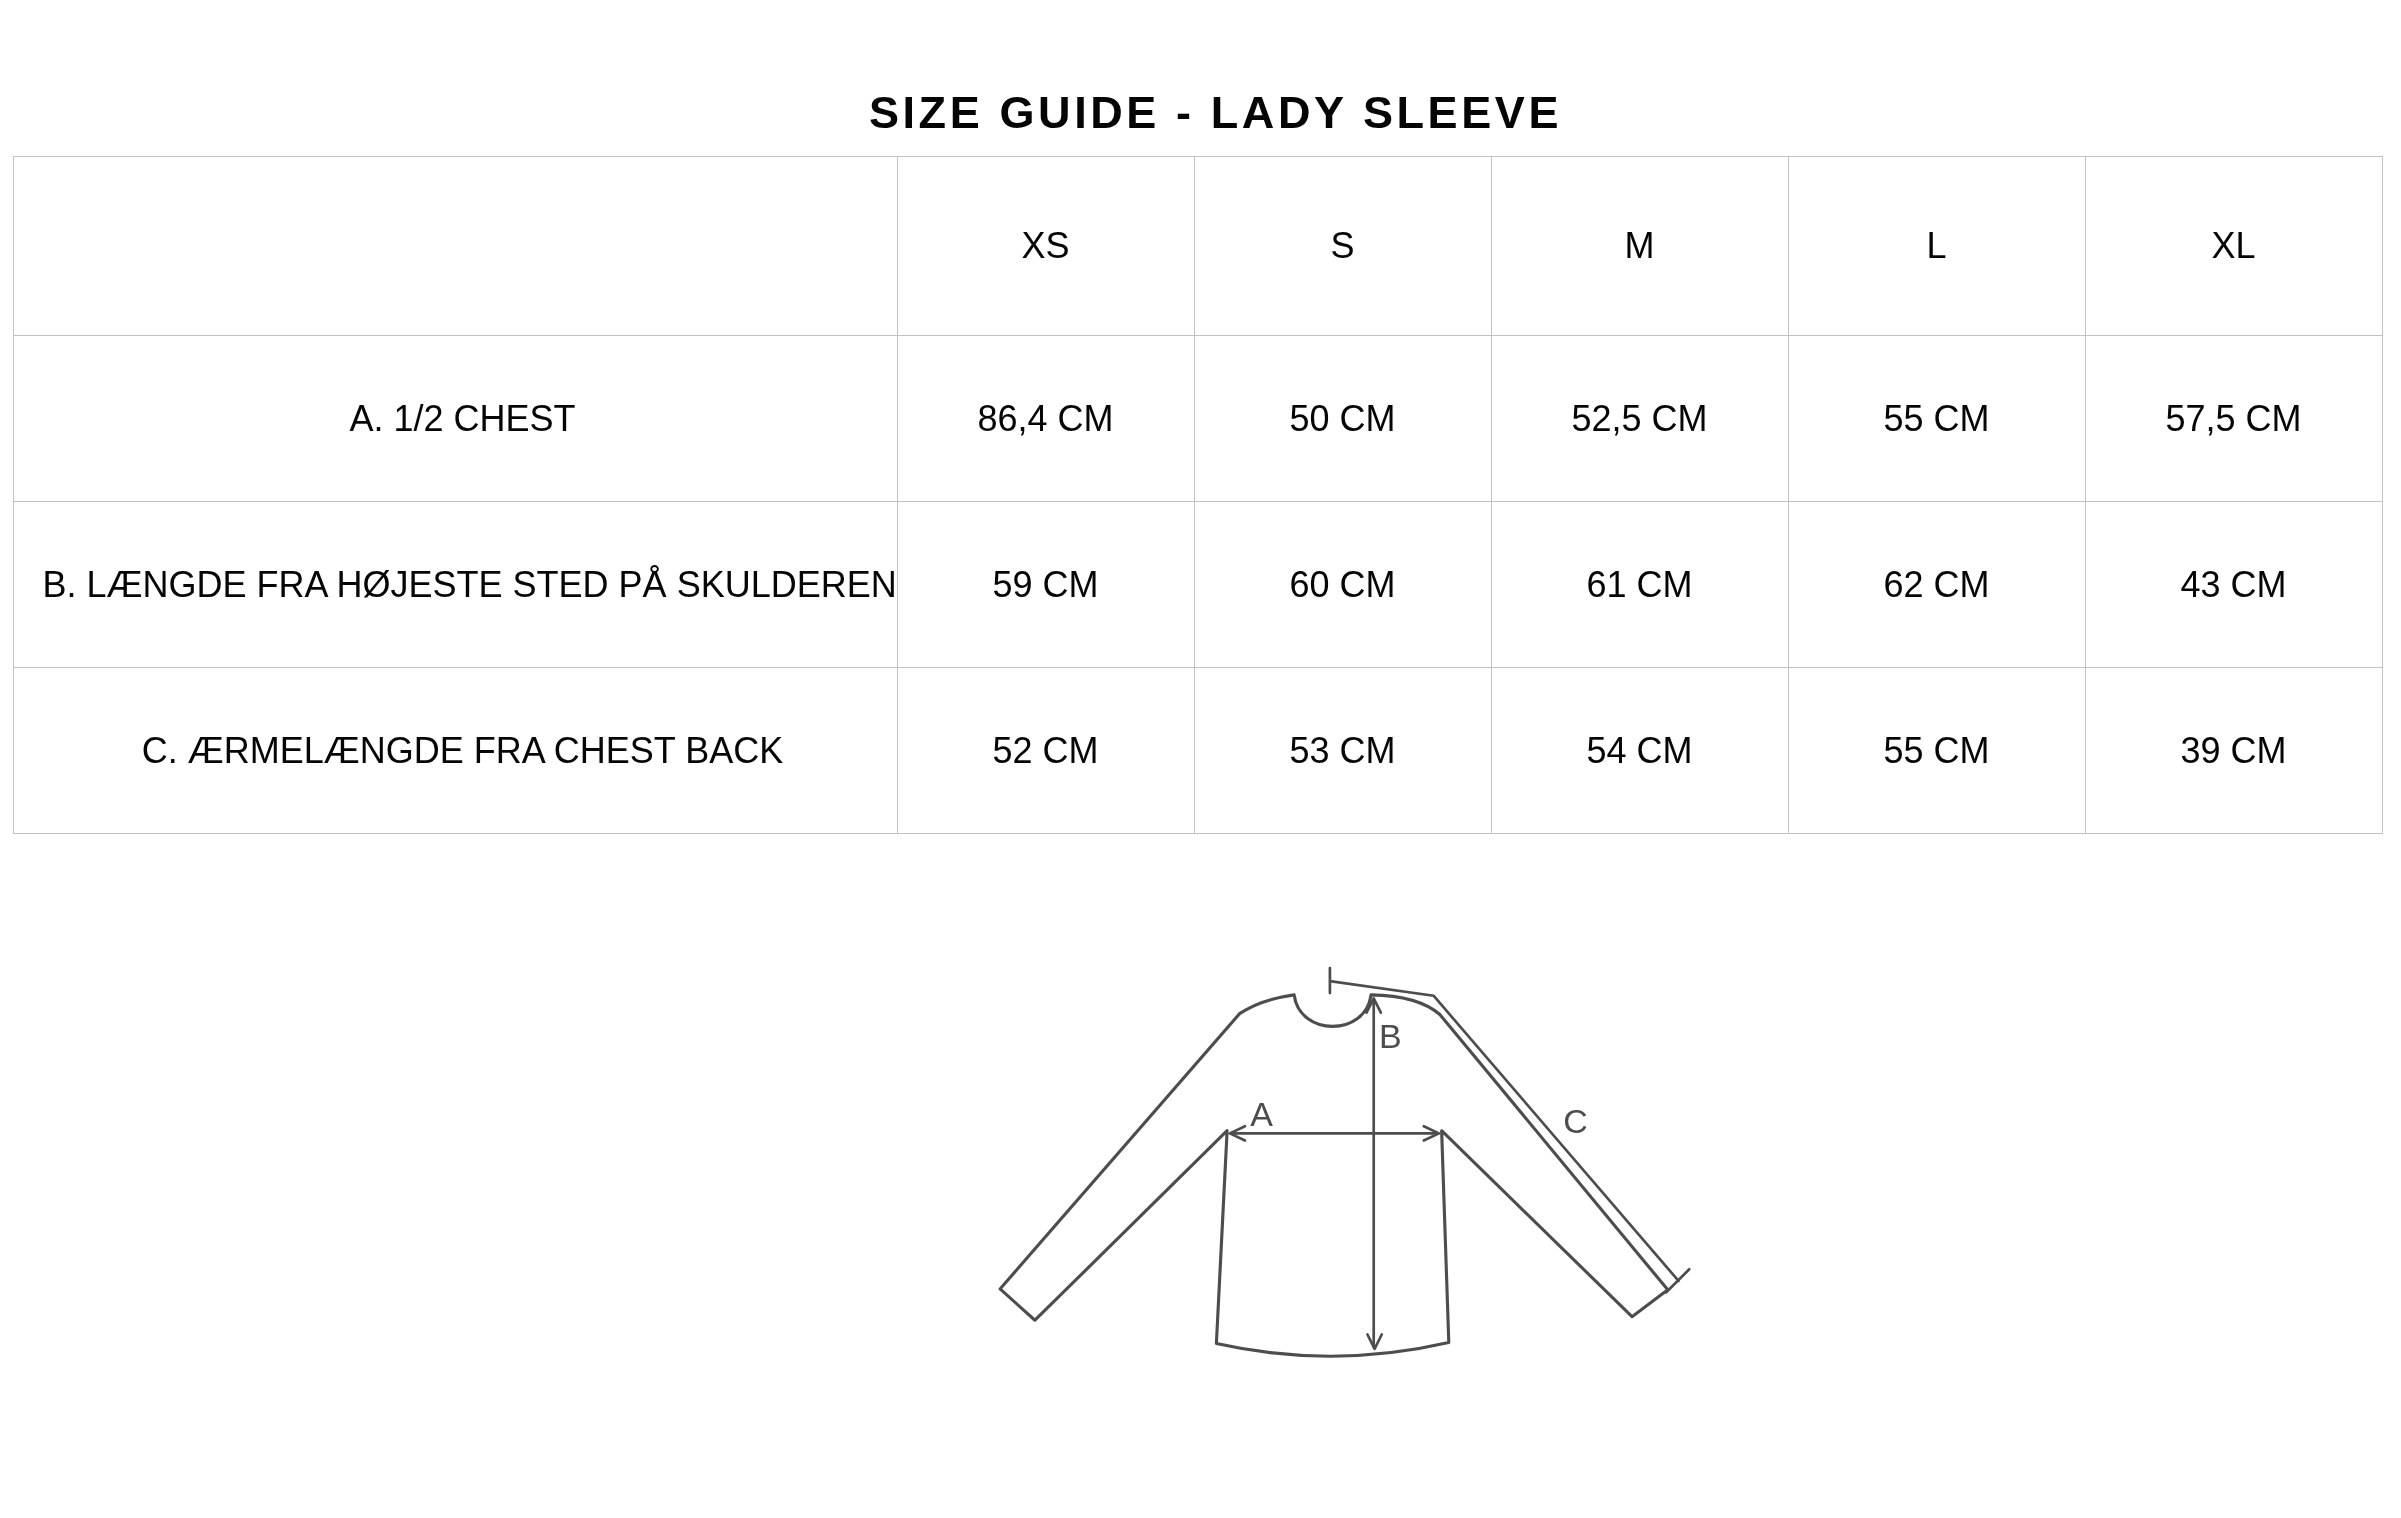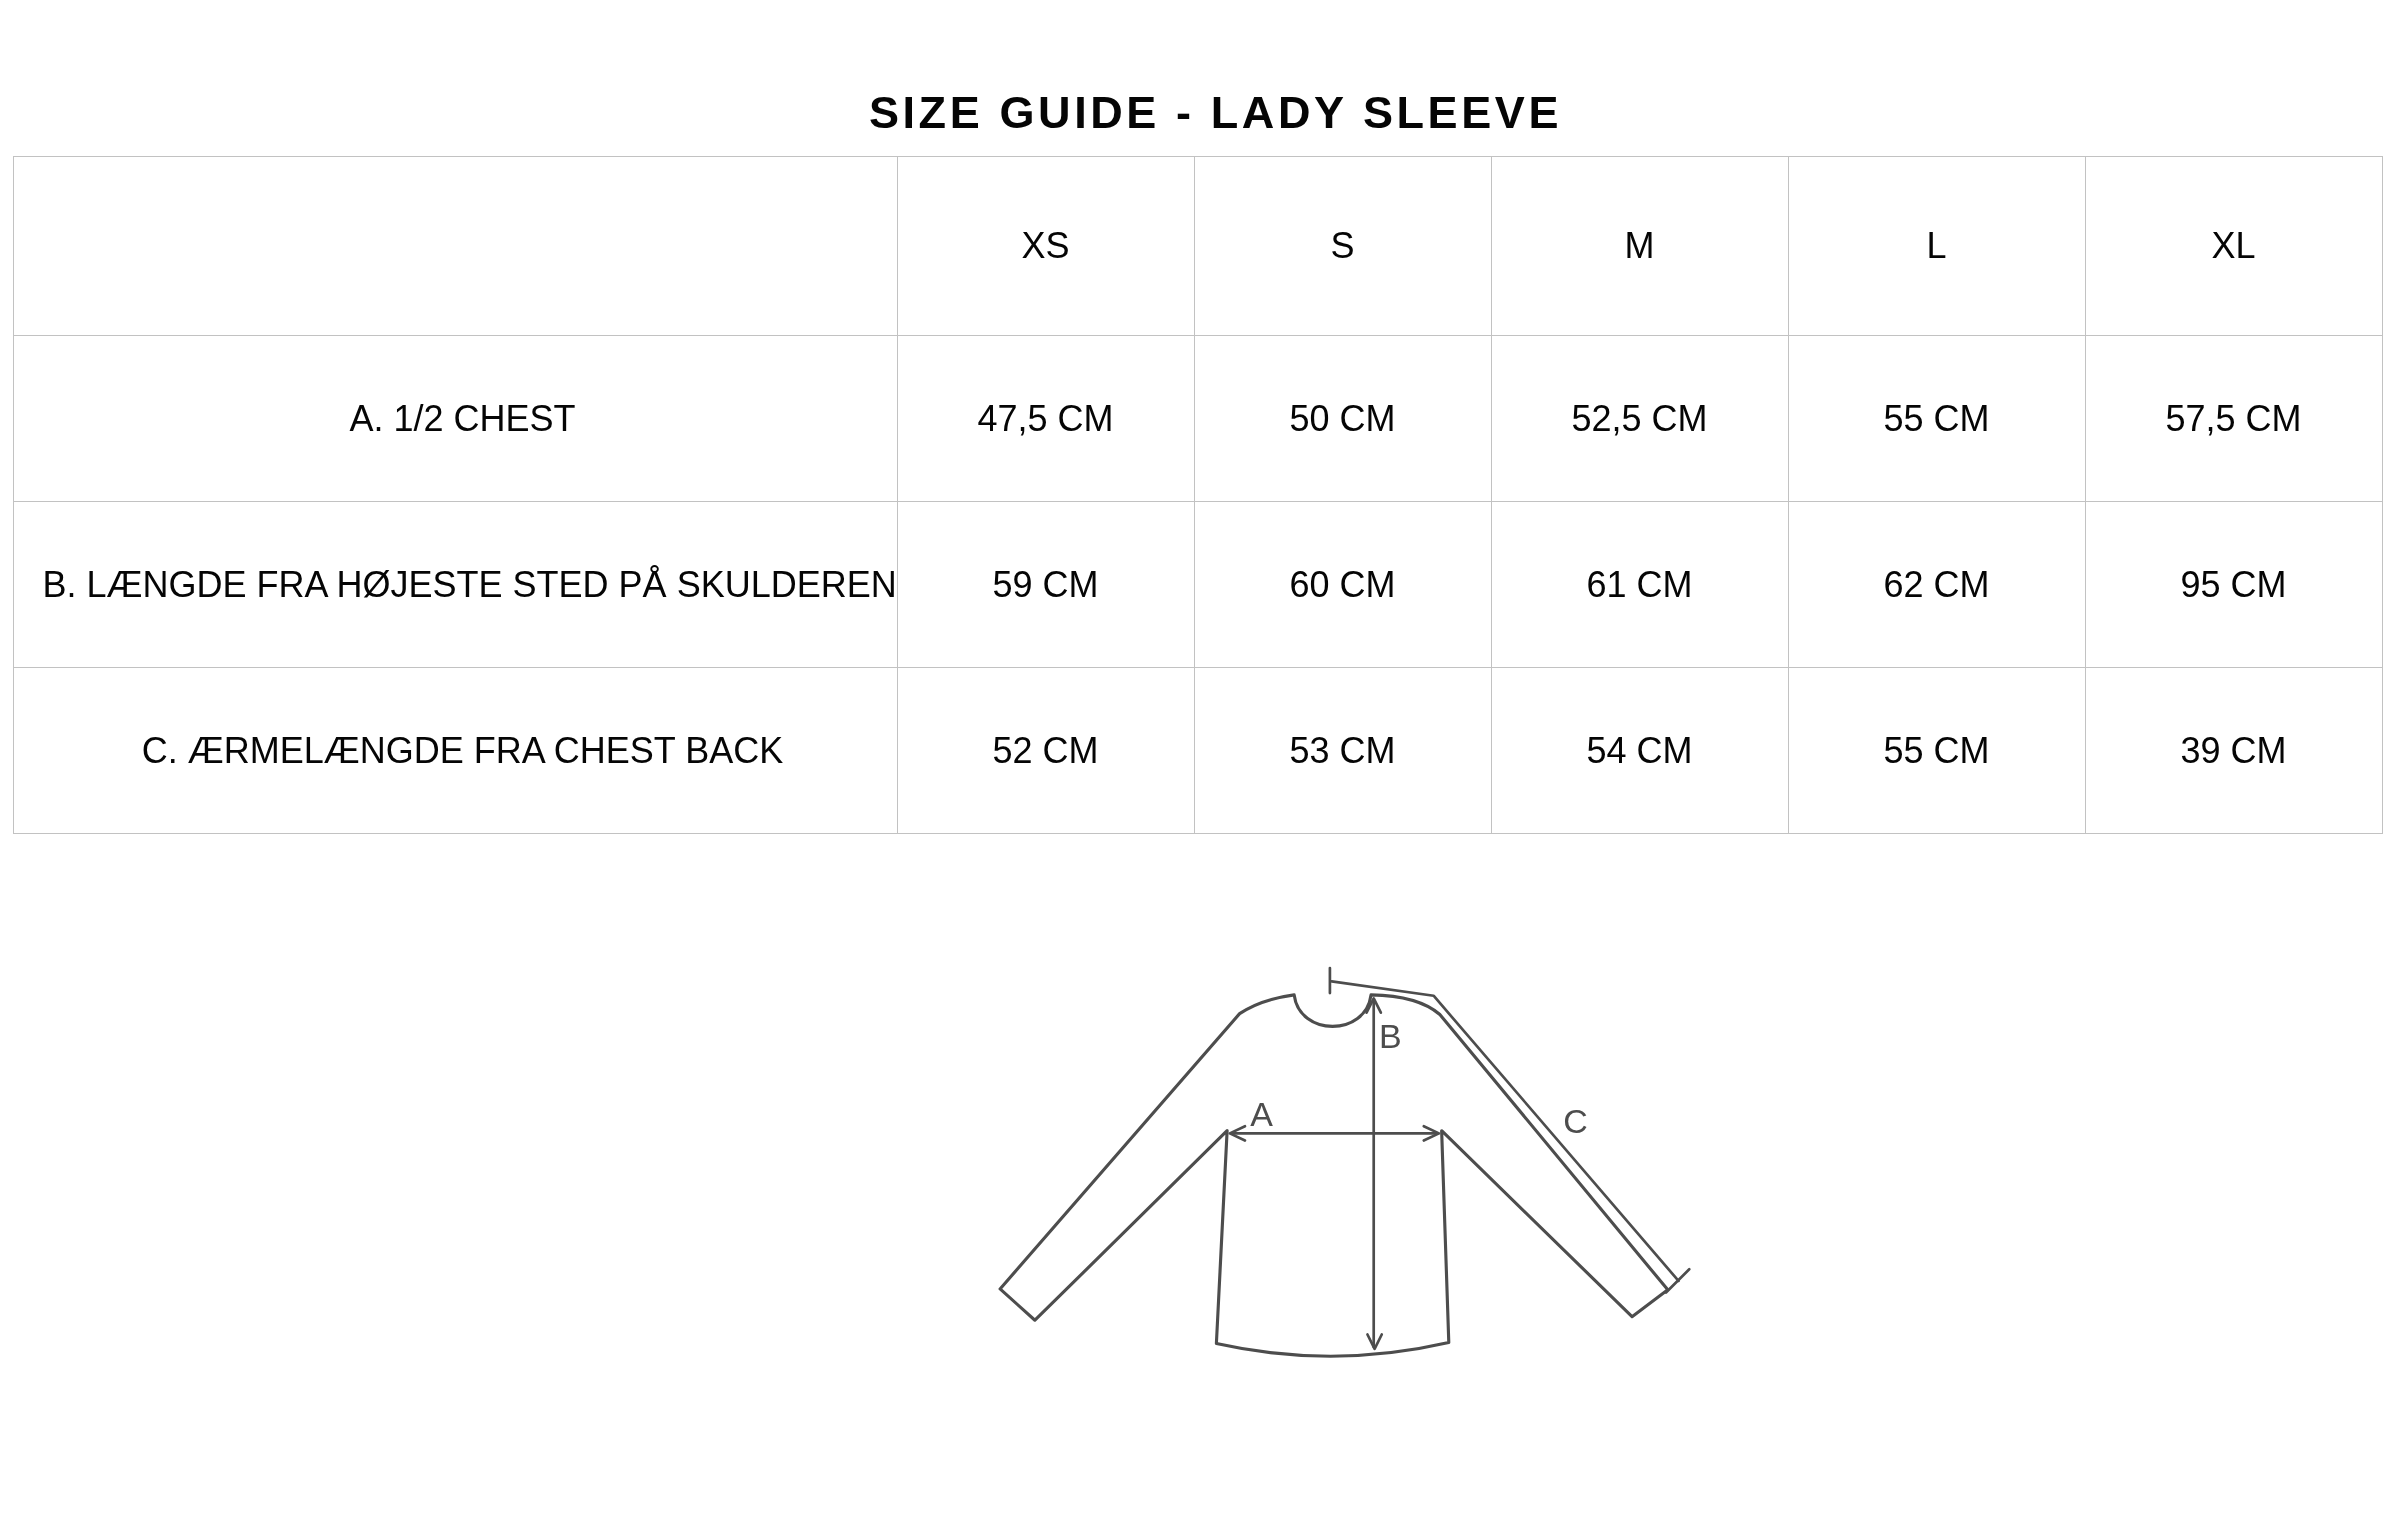--- a/index.html
+++ b/index.html
@@ -104,33 +104,33 @@
         <th>XS</th>
         <th>S</th>
         <th>M</th>
         <th>L</th>
         <th>XL</th>
       </tr>
     </thead>
     <tbody>
       <tr>
         <td class="label-cell">A. 1/2 CHEST</td>
-        <td>47,5 CM</td>
+        <td>86,4 CM</td>
         <td>50 CM</td>
         <td>52,5 CM</td>
         <td>55 CM</td>
         <td>57,5 CM</td>
       </tr>
       <tr>
         <td class="label-cell">B. LÆNGDE FRA HØJESTE STED PÅ SKULDEREN</td>
         <td>59 CM</td>
         <td>60 CM</td>
         <td>61 CM</td>
         <td>62 CM</td>
-        <td>95 CM</td>
+        <td>43 CM</td>
       </tr>
       <tr>
         <td class="label-cell">C. ÆRMELÆNGDE FRA CHEST BACK</td>
         <td>52 CM</td>
         <td>53 CM</td>
         <td>54 CM</td>
         <td>55 CM</td>
         <td>39 CM</td>
       </tr>
     </tbody>

